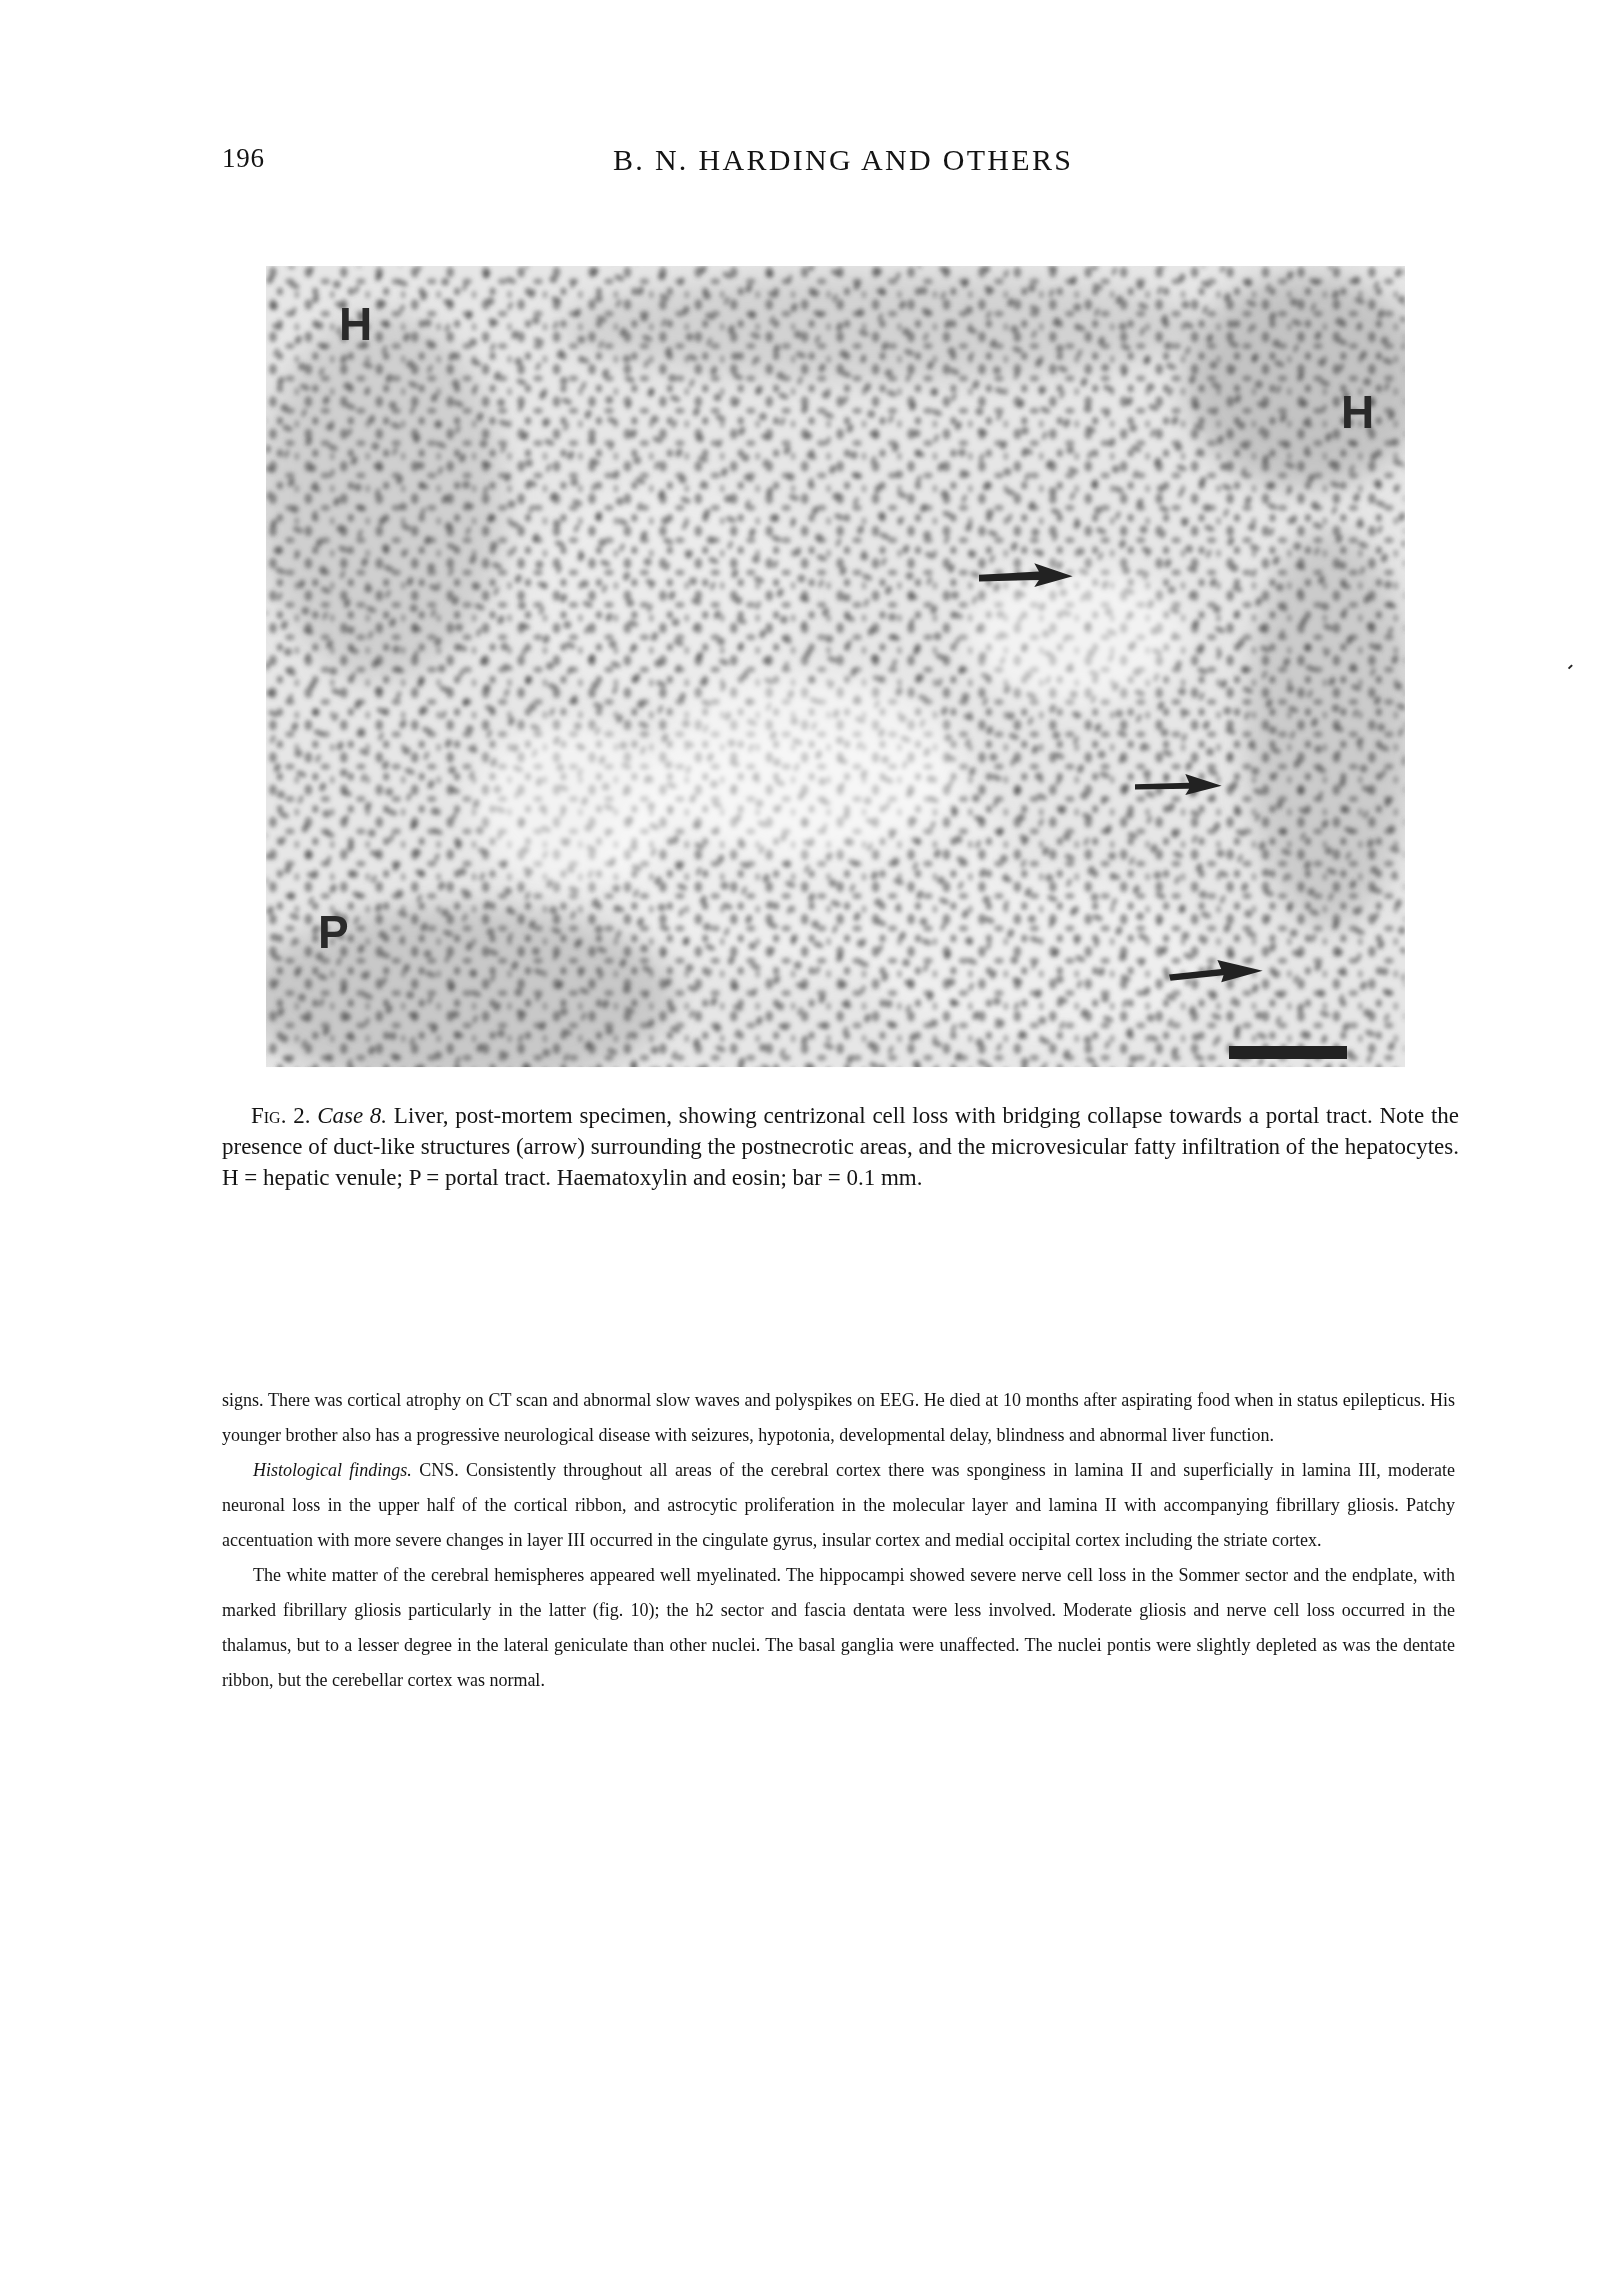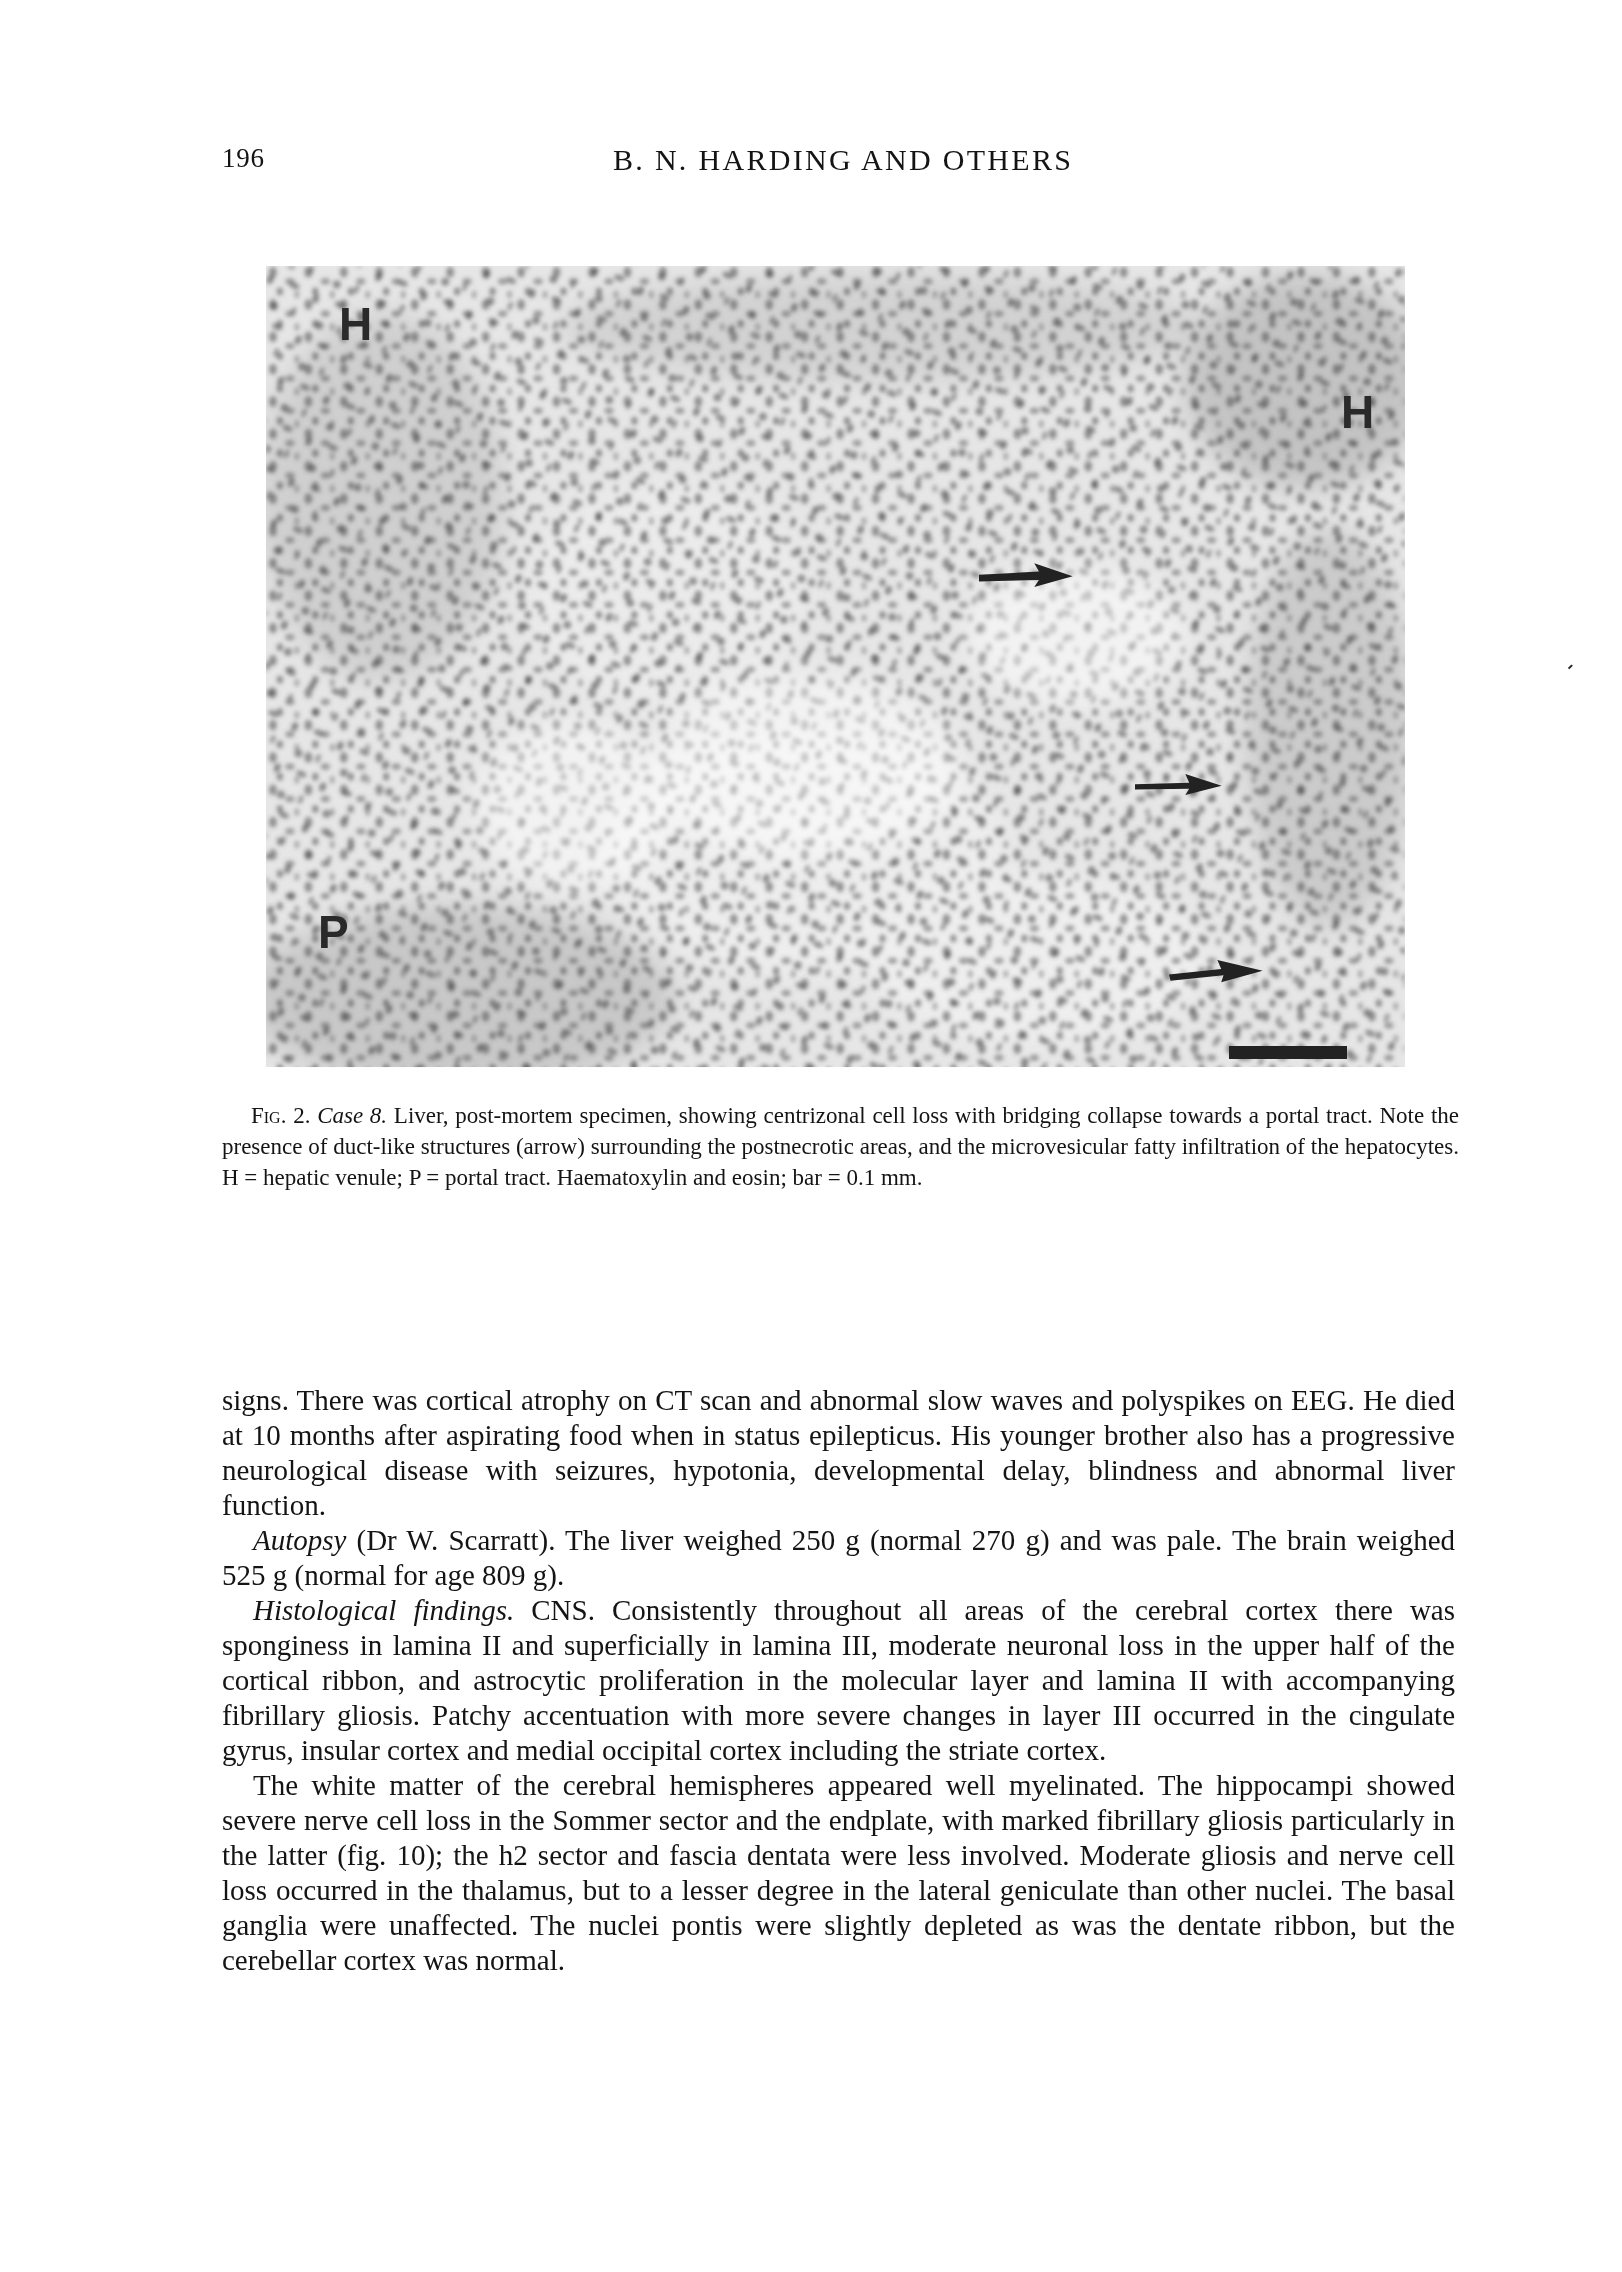--- a/index.html
+++ b/index.html
@@ -27,21 +27,21 @@
     .arrow { position: absolute; }
     .scale-bar { position: absolute; background: #222; }
     .caption {
       position: absolute; left: 222px; top: 1100px; width: 1237px;
       font-size: 23px; line-height: 31px; text-align: justify;
     }
     .caption .fig-label { font-variant: small-caps; }
     .caption i { }
     .body-text {
       position: absolute; left: 222px; top: 1383px; width: 1233px;
-      font-size: 29px; line-height: 35px; text-align: justify;
+      font-size: 18px; line-height: 35px; text-align: justify;
     }
     .body-text p { margin: 0; }
     .body-text p.indent { text-indent: 31px; }
     .speck {
       position: absolute; left: 1568px; top: 666px; width: 4.6px; height: 2.3px;
       background: #222; transform: rotate(-45deg);
     }
   </style>
 </head>
 <body>
@@ -117,19 +117,18 @@
 </div>
 
 <div class="caption">
   <span style="display:inline-block; width:29px;"></span><span class="fig-label">Fig. 2.</span>
   <i>Case 8.</i>
   <span>Liver, post-mortem specimen, showing centrizonal cell loss with bridging collapse towards a portal tract. Note the presence of duct-like structures (arrow) surrounding the postnecrotic areas, and the microvesicular fatty infiltration of the hepatocytes. H = hepatic venule; P = portal tract. Haematoxylin and eosin; bar = 0.1 mm.</span>
 </div>
 
 <div class="body-text">
   <p>signs. There was cortical atrophy on CT scan and abnormal slow waves and polyspikes on EEG. He died at 10 months after aspirating food when in status epilepticus. His younger brother also has a progressive neurological disease with seizures, hypotonia, developmental delay, blindness and abnormal liver function.</p>
-  <p class="indent"><i>Autopsy</i><span> (Dr W. Scarratt). The liver weighed 250 g (normal 270 g) and was pale. The brain weighed 525 g (normal for age 809 g).</span></p>
   <p class="indent"><i>Histological findings.</i><span> CNS. Consistently throughout all areas of the cerebral cortex there was sponginess in lamina II and superficially in lamina III, moderate neuronal loss in the upper half of the cortical ribbon, and astrocytic proliferation in the molecular layer and lamina II with accompanying fibrillary gliosis. Patchy accentuation with more severe changes in layer III occurred in the cingulate gyrus, insular cortex and medial occipital cortex including the striate cortex.</span></p>
   <p class="indent">The white matter of the cerebral hemispheres appeared well myelinated. The hippocampi showed severe nerve cell loss in the Sommer sector and the endplate, with marked fibrillary gliosis particularly in the latter (fig. 10); the h2 sector and fascia dentata were less involved. Moderate gliosis and nerve cell loss occurred in the thalamus, but to a lesser degree in the lateral geniculate than other nuclei. The basal ganglia were unaffected. The nuclei pontis were slightly depleted as was the dentate ribbon, but the cerebellar cortex was normal.</p>
 </div>
 
 <div class="speck"></div>
 
 
 </body></html>

